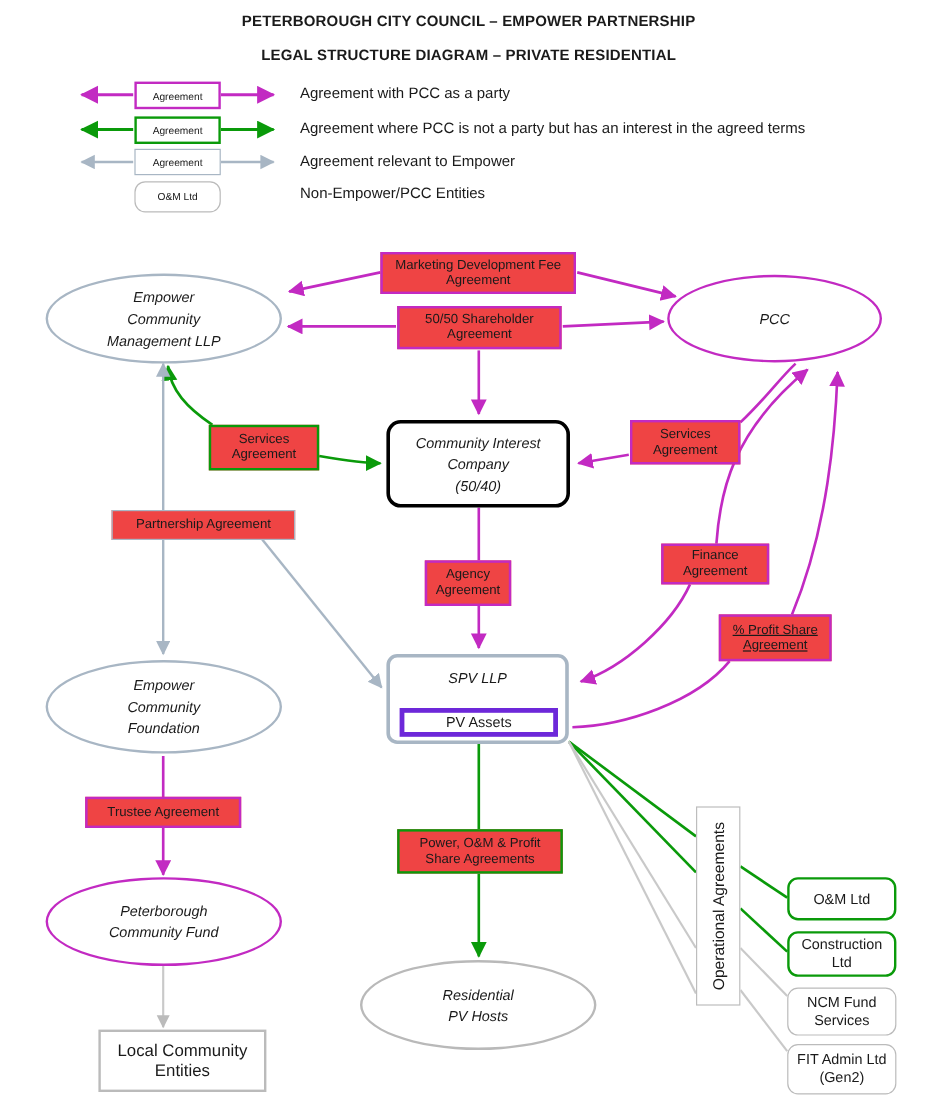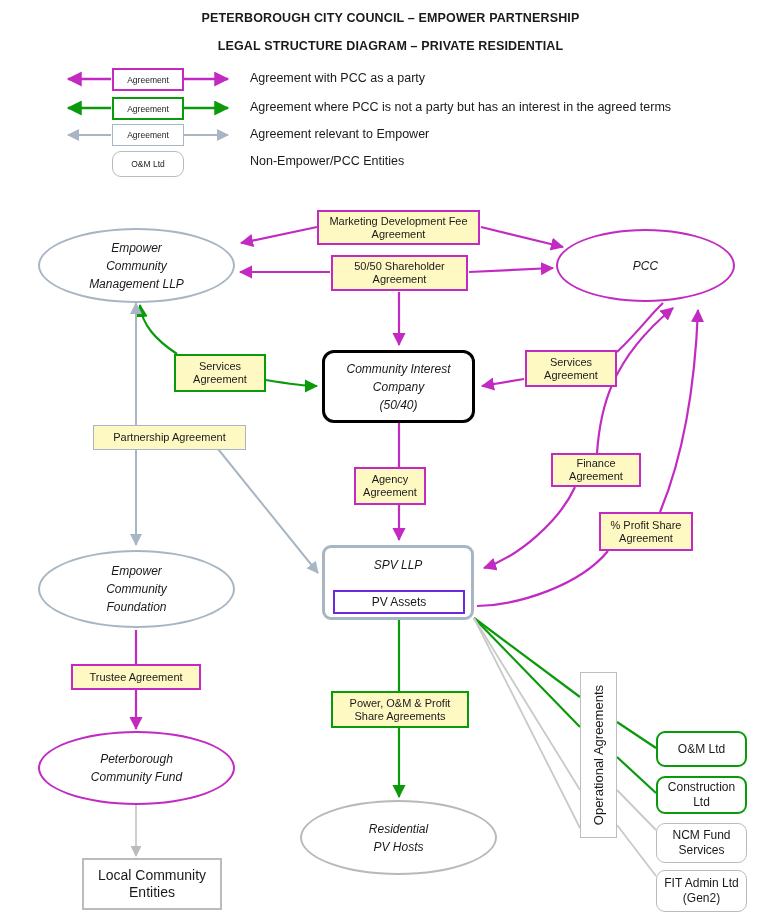--- a/index.html
+++ b/index.html
@@ -5,36 +5,36 @@
   html,body{margin:0;padding:0;background:#ffffff;}
   body{font-family:"Liberation Sans",sans-serif;color:#1a1a1a;}
   #page{position:relative;width:781px;height:915px;overflow:hidden;background:#fff;}
   #svg-layer{position:absolute;left:0;top:0;width:781px;height:915px;}
   .title{position:absolute;width:100%;text-align:center;font-weight:bold;font-size:12.5px;letter-spacing:.15px;}
   #title1{top:11px;}
   #title2{top:39px;}
   .legend-box{position:absolute;box-sizing:border-box;background:#fff;display:flex;align-items:center;justify-content:center;font-size:8.5px;}
   .legend-label{position:absolute;font-size:12.5px;white-space:nowrap;}
   .node{position:absolute;box-sizing:border-box;display:flex;flex-direction:column;align-items:center;justify-content:center;text-align:center;background:#fff;}
-  .agr{font-size:11px;line-height:13px;background:#fef9c3;}
+  .agr{font-size:11px;line-height:13px;background:#ef4444;}
   .ent{font-size:12px;line-height:15px;}
   .big{font-size:12px;line-height:18px;font-style:italic;}
   .mag{border:2px solid #c22ac2;}
   .grn{border:2px solid #0a9a0a;}
   .gry{border:2px solid #a8b6c4;}
   .gry2{border:2px solid #bbbbbb;}
   .blk{border:3px solid #000;border-radius:12px;}
   .rnd{border-radius:9px;}
   .ellipse{position:absolute;box-sizing:border-box;border-radius:50%;display:flex;flex-direction:column;align-items:center;justify-content:center;text-align:center;background:#fff;}
   .e-gry{border:2.5px solid #a8b6c4;}
   .e-mag{border:2.5px solid #c22ac2;}
   .e-gry2{border:2.5px solid #b9b9b9;}
   .vert{position:absolute;box-sizing:border-box;border:2px solid #bdbdbd;background:#fff;display:flex;align-items:center;justify-content:center;}
   .vert span{writing-mode:vertical-rl;transform:rotate(180deg);font-size:13px;white-space:nowrap;}
-  .spv-inner{position:absolute;box-sizing:border-box;border:2px solid #6d28d9;background:#fff;display:flex;align-items:center;justify-content:center;font-size:12px;}
+  .spv-inner{position:absolute;box-sizing:border-box;border:4px solid #6d28d9;background:#fff;display:flex;align-items:center;justify-content:center;font-size:12px;}
 </style>
 </head>
 <body>
 
 <div id="page">
 
   <div class="title" id="title1">PETERBOROUGH CITY COUNCIL – EMPOWER PARTNERSHIP</div>
   <div class="title" id="title2">LEGAL STRUCTURE DIAGRAM – PRIVATE RESIDENTIAL</div>
 
   <svg id="svg-layer" viewBox="0 0 781 915">
@@ -264,21 +264,21 @@
       </span>
   </div>
 
   <div class="node mag agr" style="left:551px;top:453px;width:90px;height:34px;">
     <span>
         <div>Finance</div>
         <div>Agreement</div>
       </span>
   </div>
 
-  <div class="node mag agr" style="left:599px;top:512px;width:94px;height:39px;">
+  <div class="node mag agr" style="left:599px;top:512px;width:94px;height:39px;text-decoration:underline;">
     <span>
         <div>% Profit Share</div>
         <div>Agreement</div>
       </span>
   </div>
 
   <div class="node mag agr" style="left:71px;top:664px;width:130px;height:26px;">
     <span>Trustee Agreement</span>
   </div>
 

